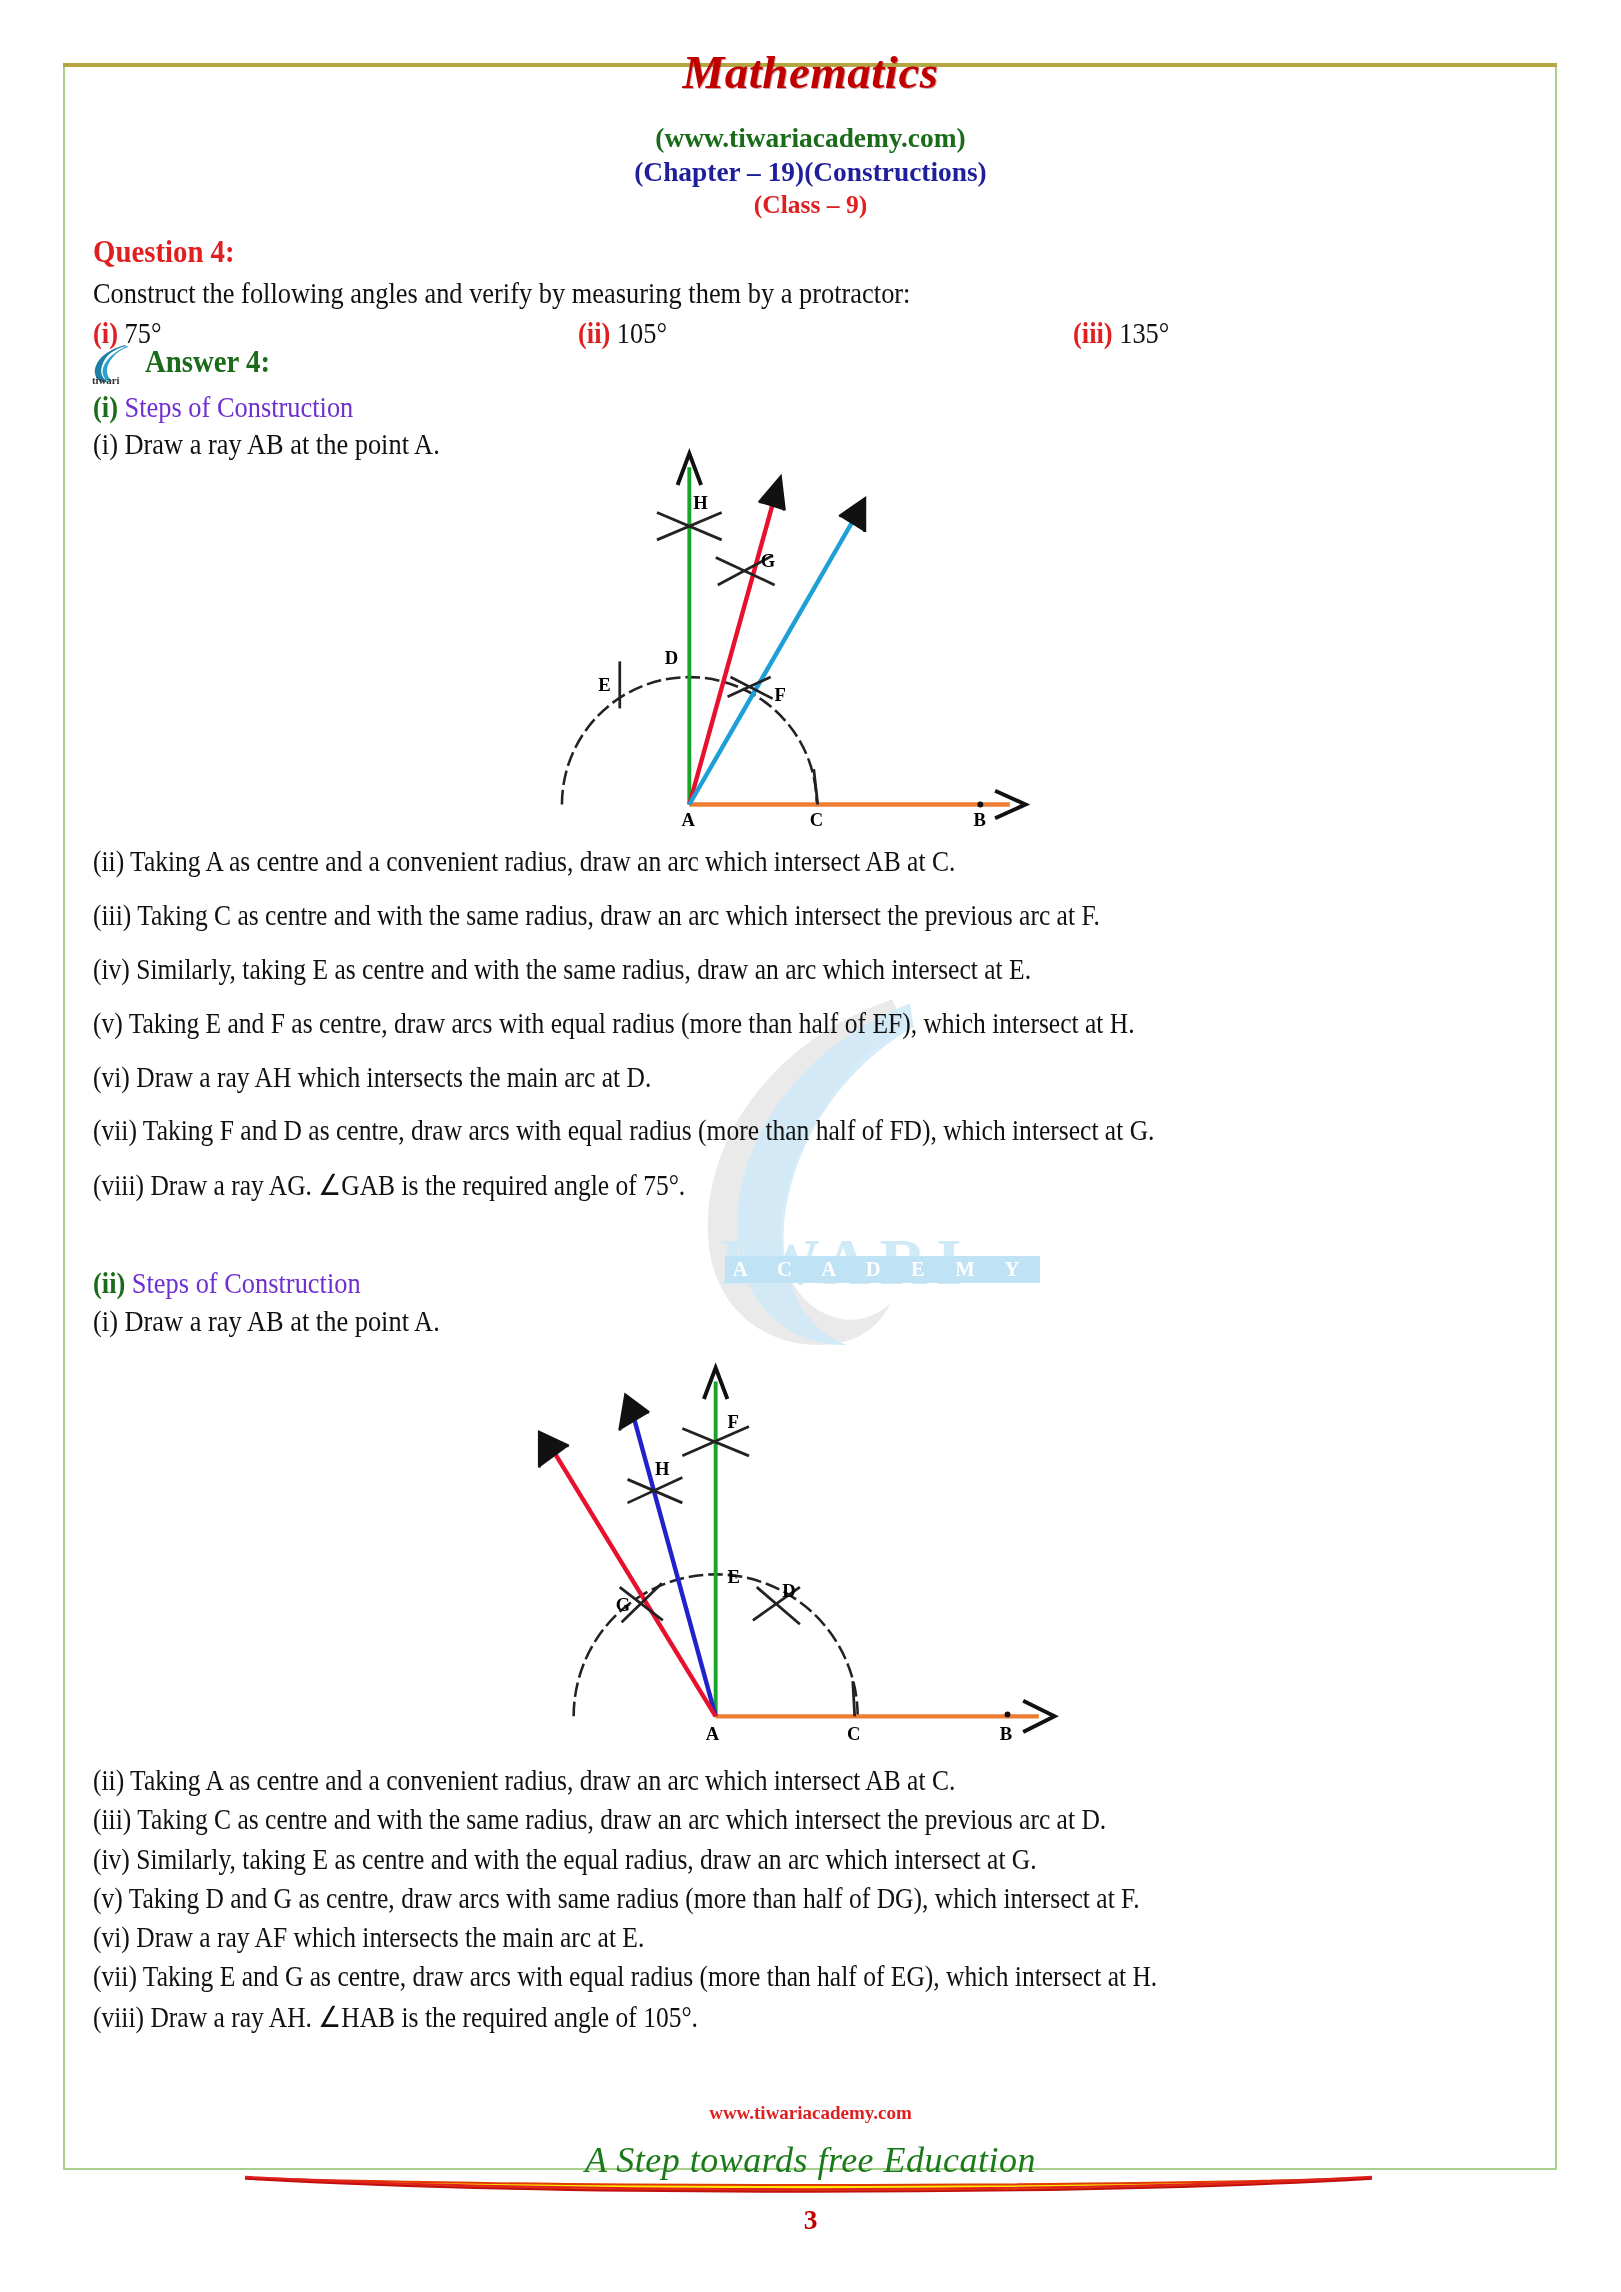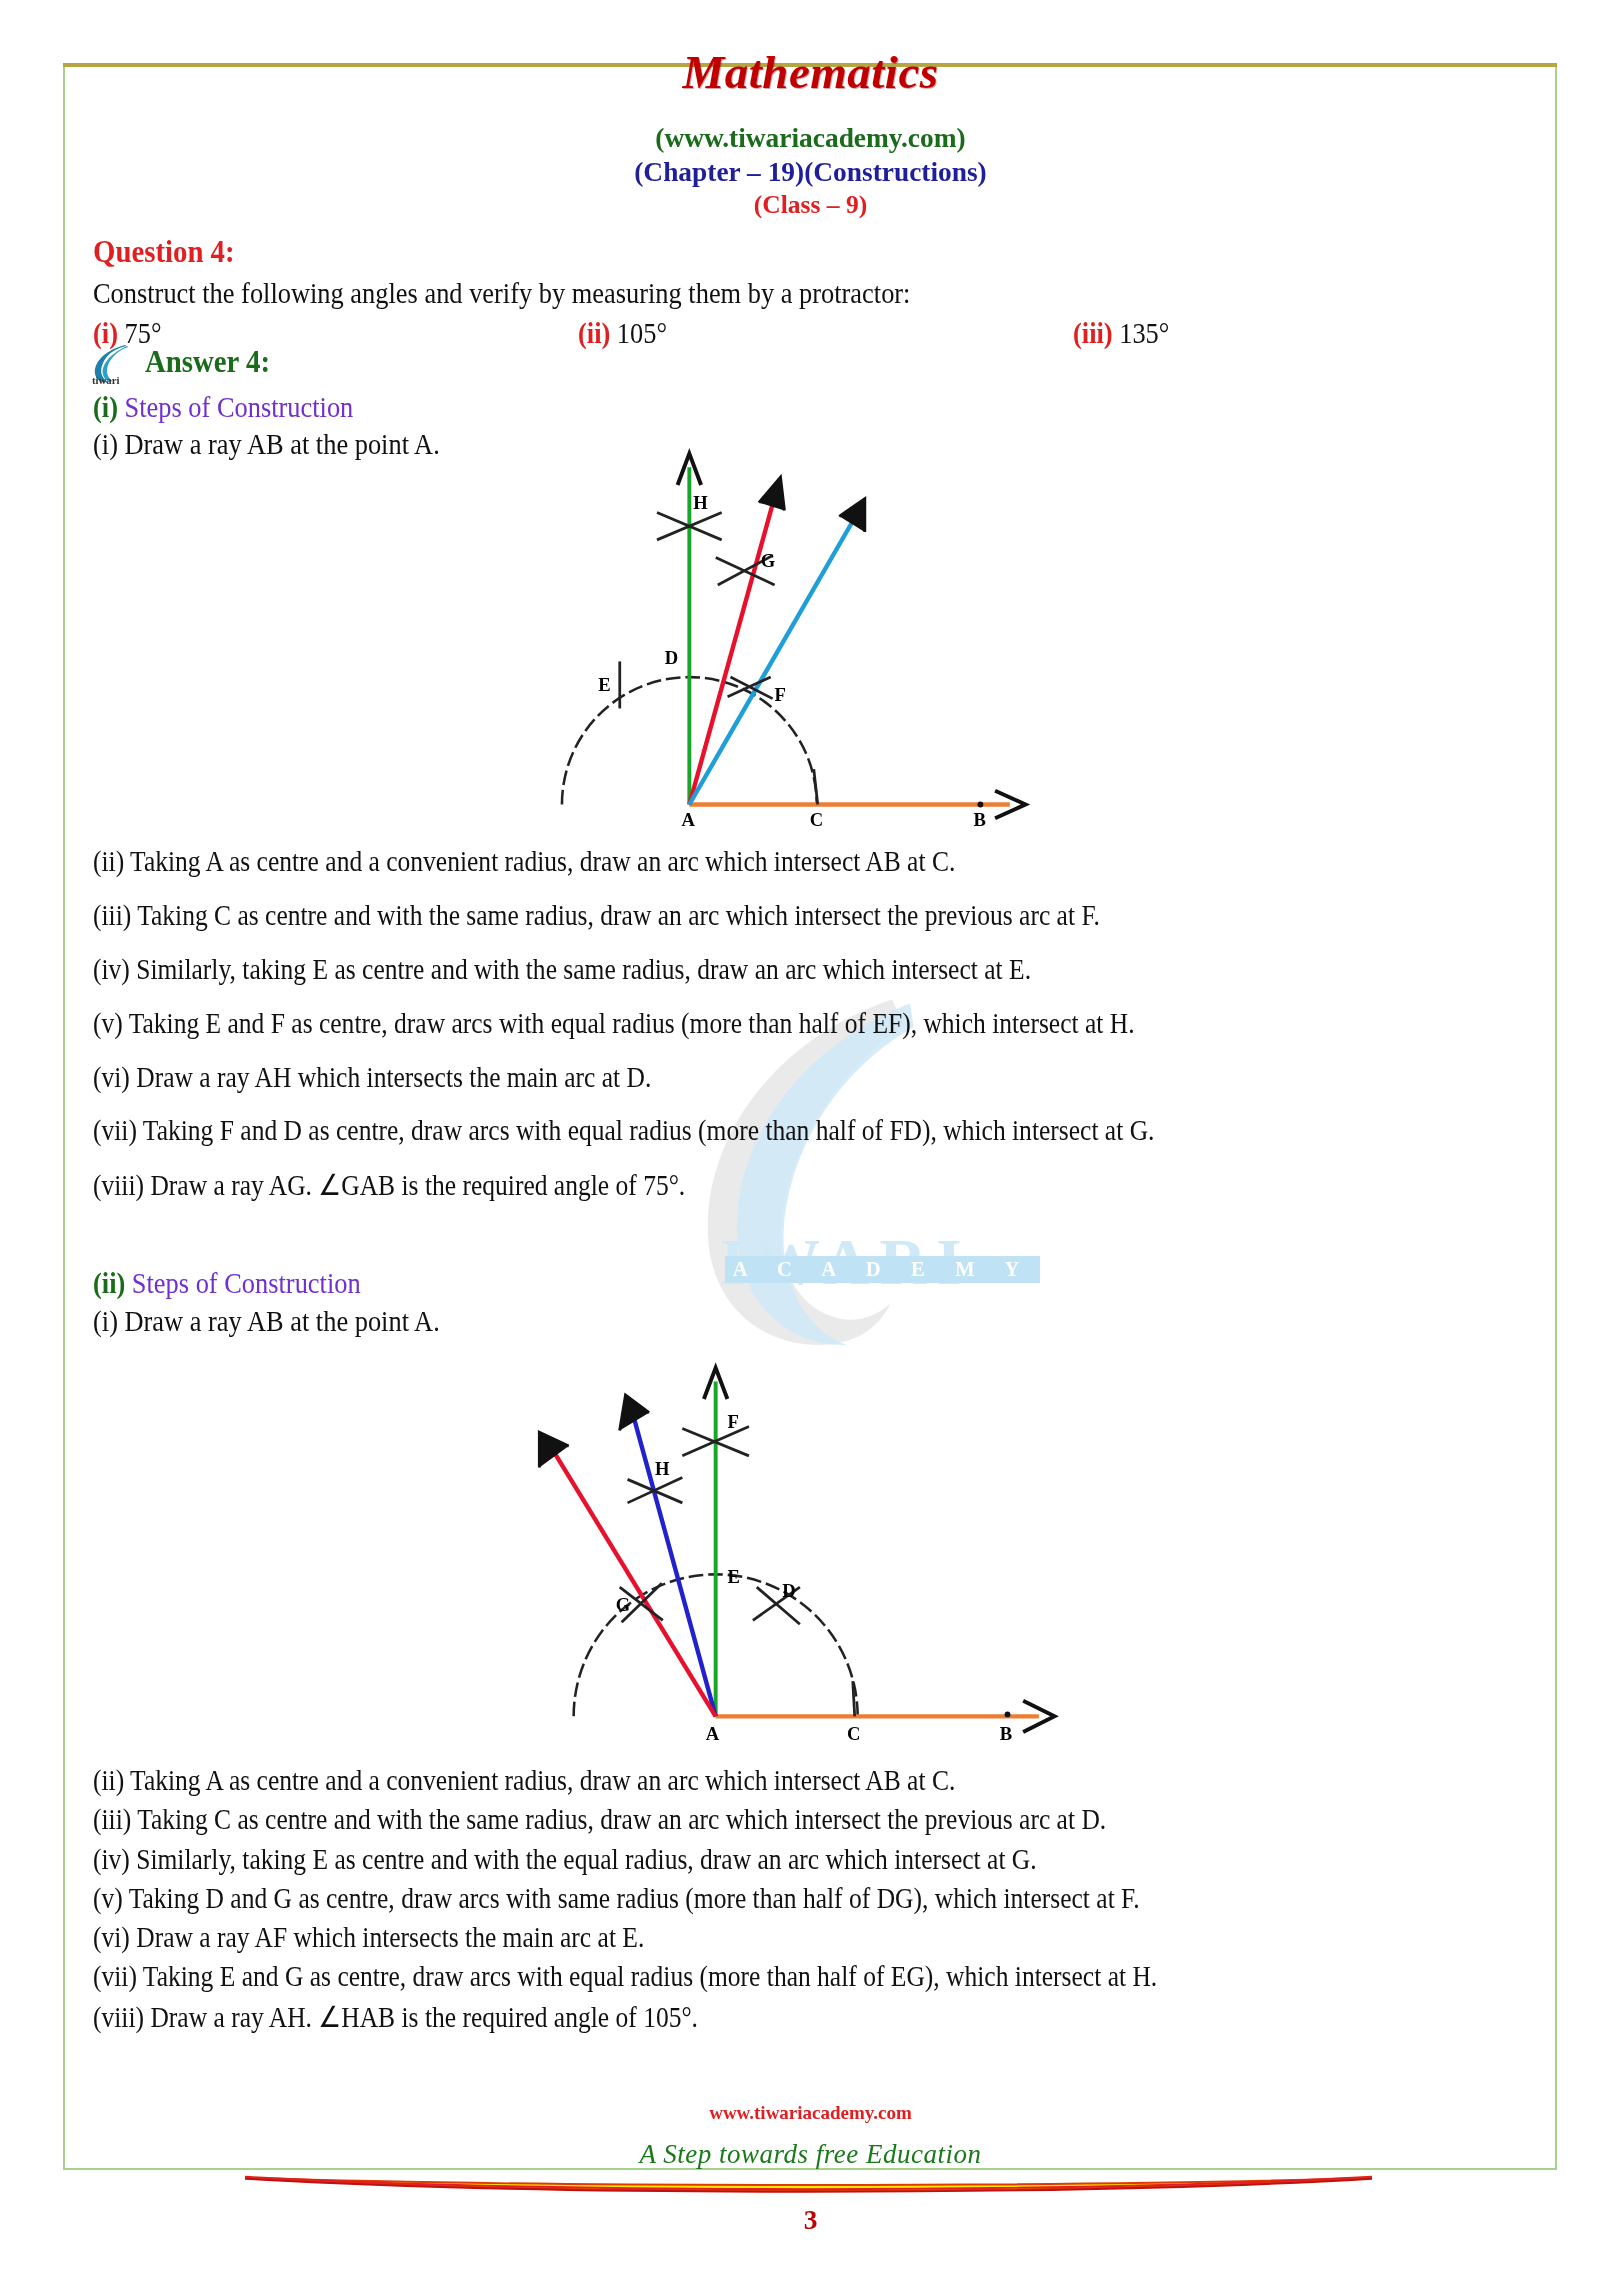--- a/index.html
+++ b/index.html
@@ -78,21 +78,21 @@
     letter-spacing:12.7px;color:#ffffff;background:#bfe2f5;padding:2px 7.8px;
   }
 
   
   #ft-site{
     position:absolute;left:0;right:0;top:2102px;text-align:center;
     font-family:"Liberation Serif",serif;font-weight:bold;font-size:19px;color:#e02020;
   }
   #ft-tag{
     position:absolute;left:0;right:0;top:2139px;text-align:center;
-    font-family:"Liberation Serif",serif;font-size:27px;color:#1a7a1a;
+    font-family:"Liberation Serif",serif;font-size:36px;color:#1a7a1a;
     font-style:italic;letter-spacing:0.5px;
   }
   #ft-page{
     position:absolute;left:0;right:0;top:2205px;text-align:center;
     font-family:"Liberation Serif",serif;font-weight:bold;font-size:27.4px;color:#c00000;
   }
   #ft-rule{position:absolute;left:245px;top:2170px;width:1127px;height:29px;}
 
   
   .figure{position:absolute;}

